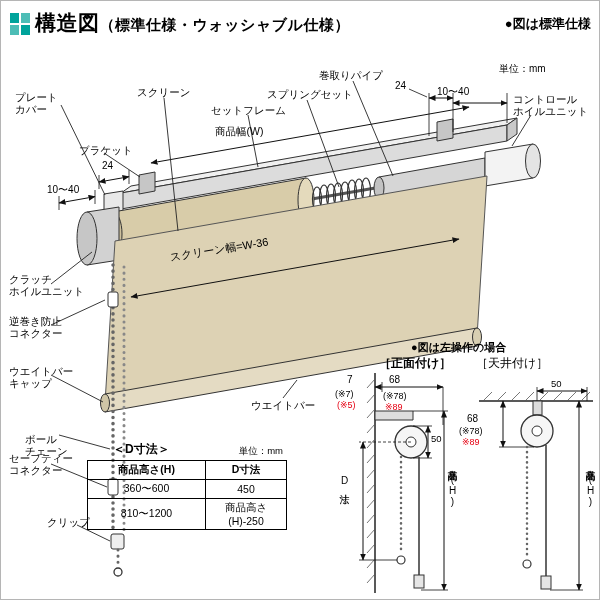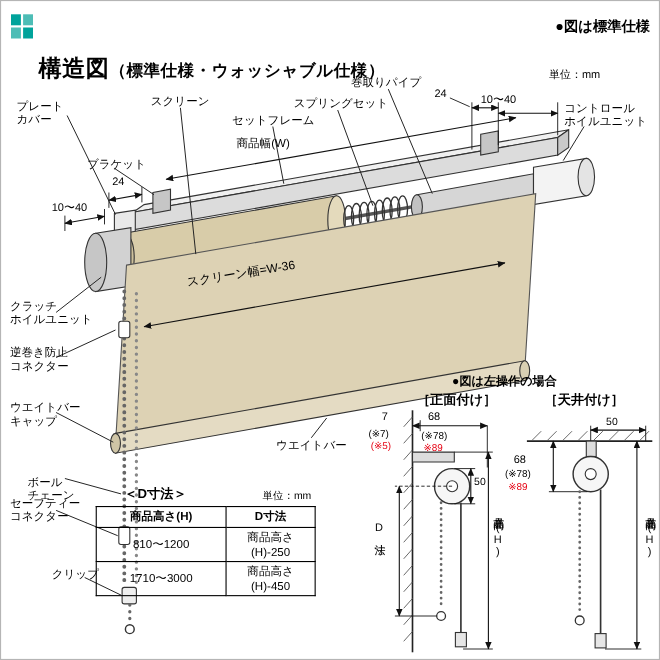--- a/index.html
+++ b/index.html
@@ -1,21 +1,21 @@
 <!DOCTYPE html>
 <html><head>
 <meta charset="utf-8">
 <style>
   * { margin:0; padding:0; box-sizing:border-box; }
   body { font-family:"Liberation Sans","DejaVu Sans",sans-serif; background:#fff; }
   .page { position:relative; width:600px; height:600px; background:#fff; overflow:hidden; border:1px solid #b5b5b5; }
 
   
   .hdr-icon { position:absolute; left:8px; top:11px; }
-  .hdr-title { position:absolute; left:34px; top:8px; font-size:21px; font-weight:bold; color:#000; letter-spacing:0.5px; white-space:nowrap;margin-top:39px; }
+  .hdr-title { position:absolute; left:34px; top:8px; font-size:21px; font-weight:bold; color:#000; letter-spacing:0.5px; white-space:nowrap; }
   .hdr-paren { font-size:15px; font-weight:bold; }
   .hdr-note { position:absolute; right:8px; top:14px; font-size:13px; font-weight:bold; white-space:nowrap; }
   .subtitle { position:absolute; left:20px; top:44px; font-size:17px; font-weight:bold; letter-spacing:1px; white-space:nowrap; }
 
   svg.canvas { position:absolute; left:0; top:0; }
 
   
   .lbl { position:absolute; font-size:10.5px; line-height:1.15; color:#000; white-space:pre-line; }
   .red { color:#e60012; }
   .vt { writing-mode:vertical-rl; text-orientation:upright; font-size:10px; line-height:1; }
@@ -36,21 +36,21 @@
   .l-clutch{left:8px;top:272px;}
   .l-revcon{left:8px;top:314px;}
   .l-wcap{left:8px;top:364px;}
   .l-bchain{left:24px;top:432px;}
   .l-safecon{left:8px;top:451px;}
   .l-clip{left:46px;top:515px;}
   .l-swidth{left:168px;top:250px;transform:rotate(-9deg);transform-origin:left top;font-size:11px;}
   .l-wbar{left:250px;top:398px;}
   .l-sidenote{left:410px;top:340px;font-weight:bold;font-size:11px;}
   .l-fronttitle{left:378px;top:356px;font-weight:bold;font-size:12px;}
-  .l-ceiltitle{left:494px;top:356px;font-weight:bold;font-size:12px;}
+  .l-ceiltitle{left:475px;top:356px;font-weight:normal;font-size:12px;}
   .l-f7{left:346px;top:373px;font-size:10px;}
   .l-f7n1{left:334px;top:388px;font-size:9px;}
   .l-f7n2{left:336px;top:399px;font-size:9px;}
   .l-f68{left:388px;top:373px;font-size:10px;}
   .l-f68n1{left:382px;top:390px;font-size:9px;}
   .l-f68n2{left:384px;top:401px;font-size:9px;}
   .l-f50{left:430px;top:433px;font-size:9.5px;}
   .l-fd{left:338px;top:474px;}
   .l-fh{left:446px;top:462px;}
   .l-c50{left:550px;top:378px;font-size:9.5px;}
@@ -308,24 +308,24 @@
     </div>
     <table>
       <thead>
         <tr>
           <th style="width:118px;">商品高さ(H)</th>
           <th>D寸法</th>
         </tr>
       </thead>
       <tbody>
           <tr>
+            <td>360〜600</td>
+            <td>450</td>
+          </tr>
+          <tr>
             <td>810〜1200</td>
             <td>商品高さ(H)-250</td>
-          </tr>
-          <tr>
-            <td>1710〜3000</td>
-            <td>商品高さ(H)-450</td>
           </tr>
         </tbody>
     </table>
   </div>
 
 </div>
 
 </body></html>

